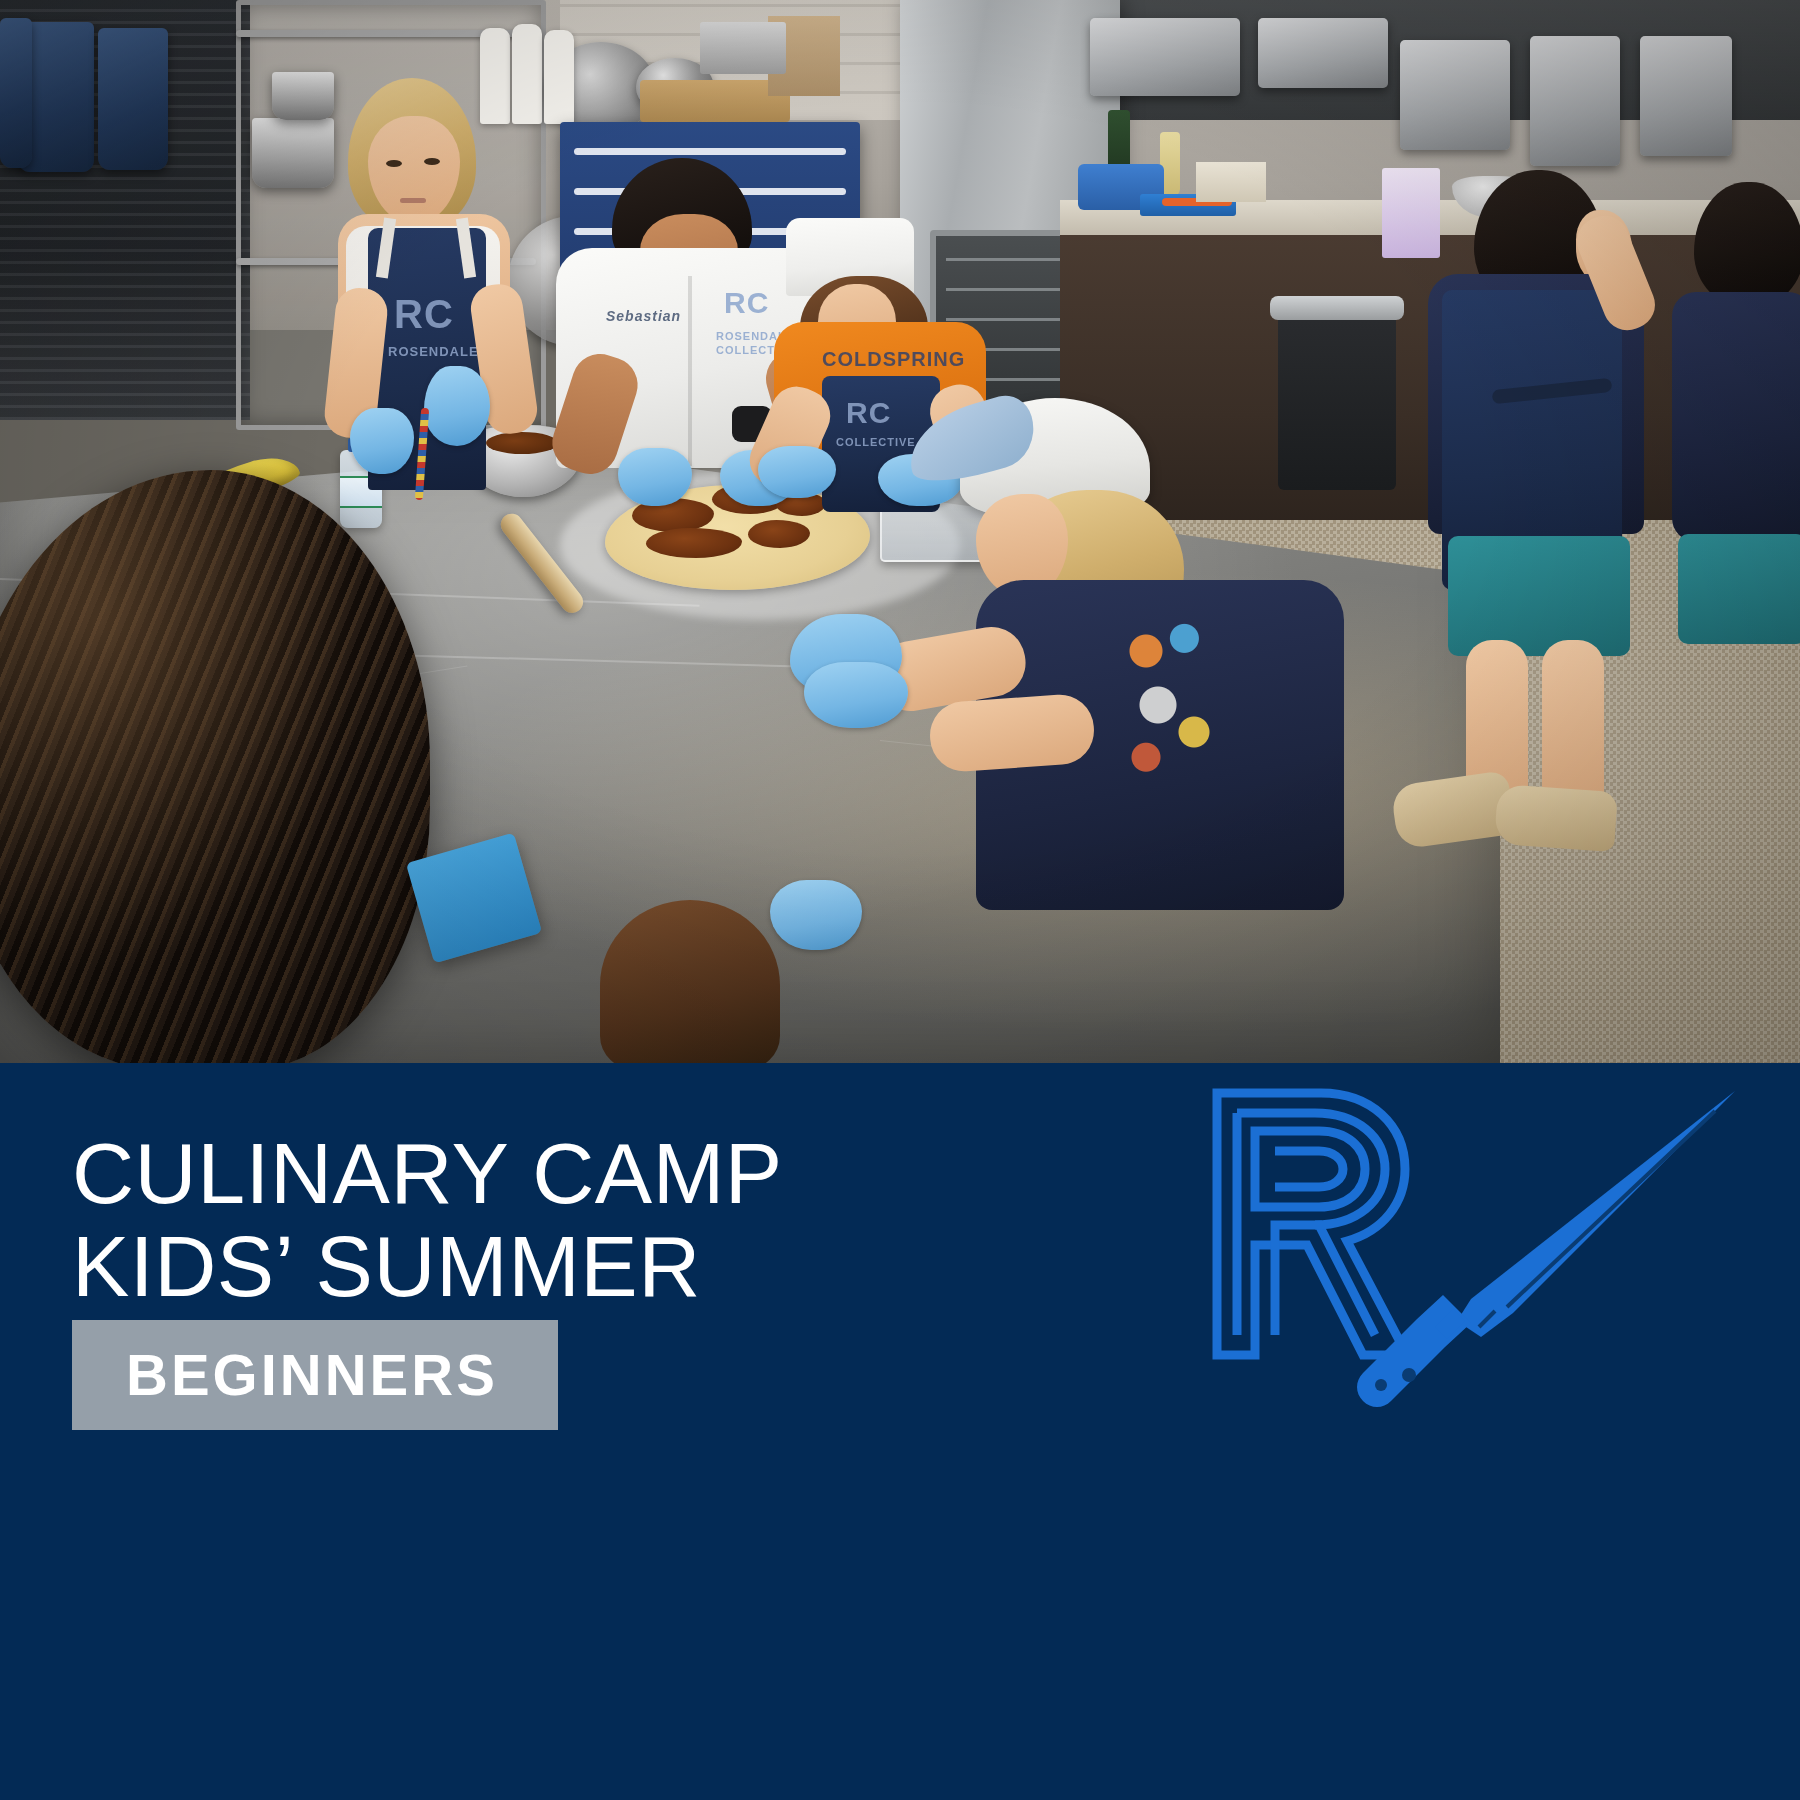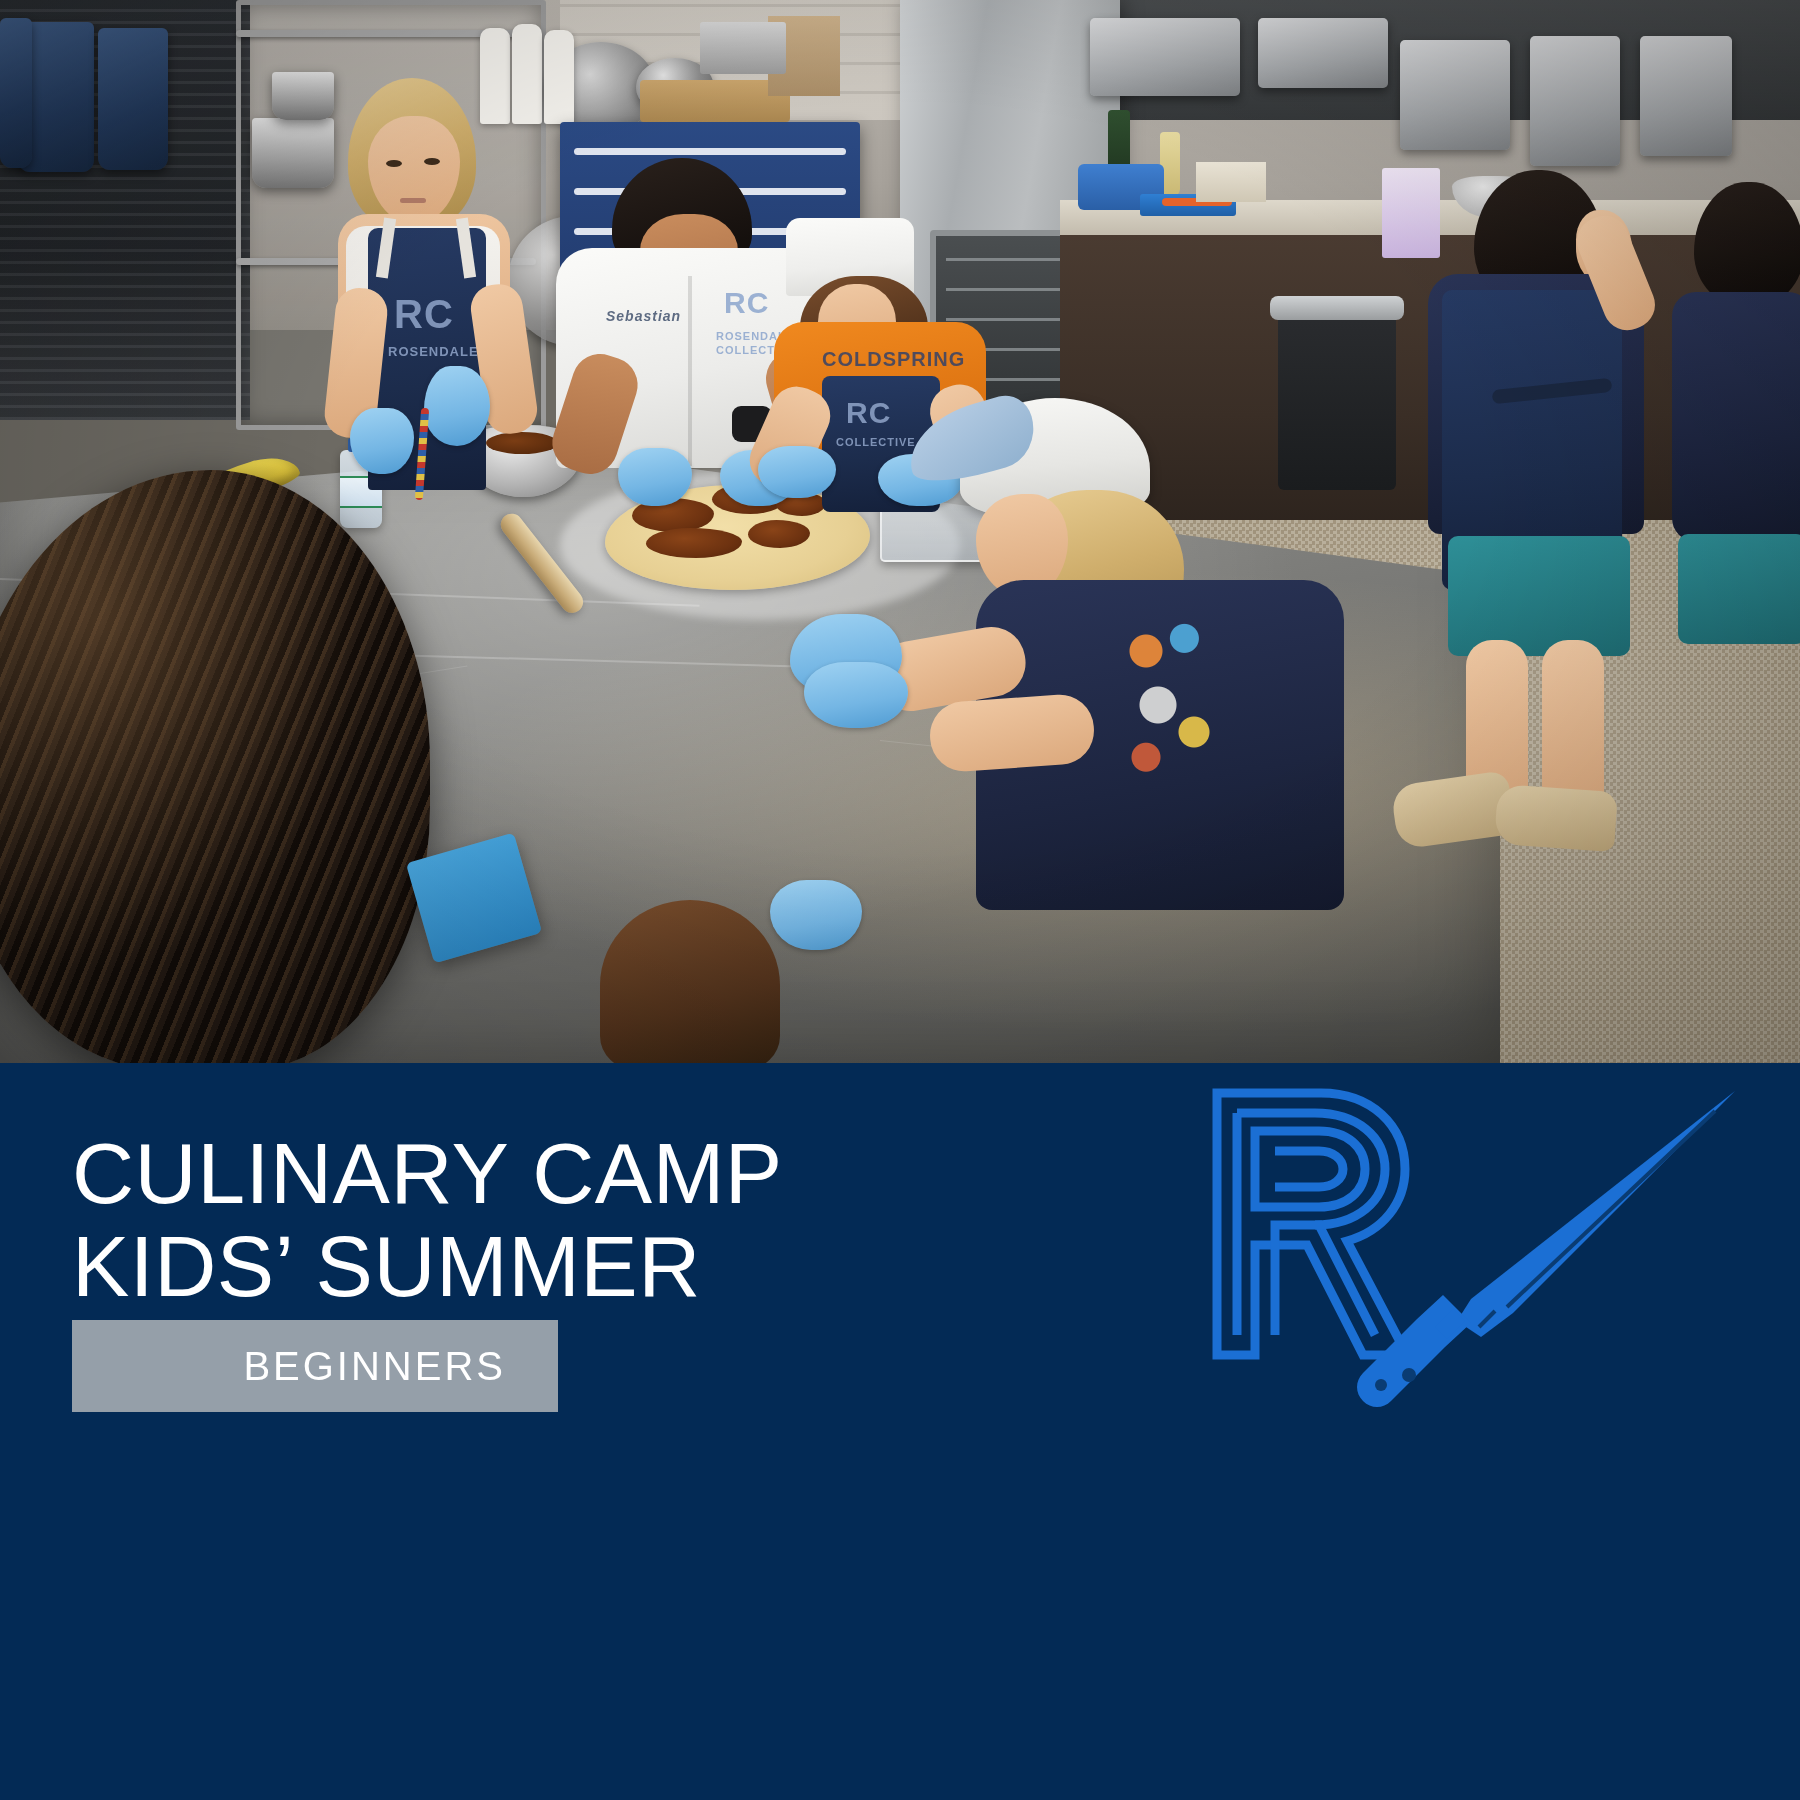--- a/index.html
+++ b/index.html
@@ -289,26 +289,25 @@
   }
   .badge-box {
     display:inline-block;
     background:#959fa9;
     padding:26px 52px 26px 54px;
     min-width: 380px;
   }
   .badge-text {
     color:#ffffff;
     font-family:"Liberation Sans", sans-serif;
-    font-size:40px;
-    font-weight:400;
+    font-size:58px;
+    font-weight:700;
     letter-spacing:3px;
     line-height:1;
     display:block;
-    text-align:right;
   }
   .brandmark {
     position:absolute;
     left:1195px;
     top:1085px;
     width:560px;
     height:330px;
   }
   .brandmark svg { width:100%; height:100%; display:block; }
 </style>

